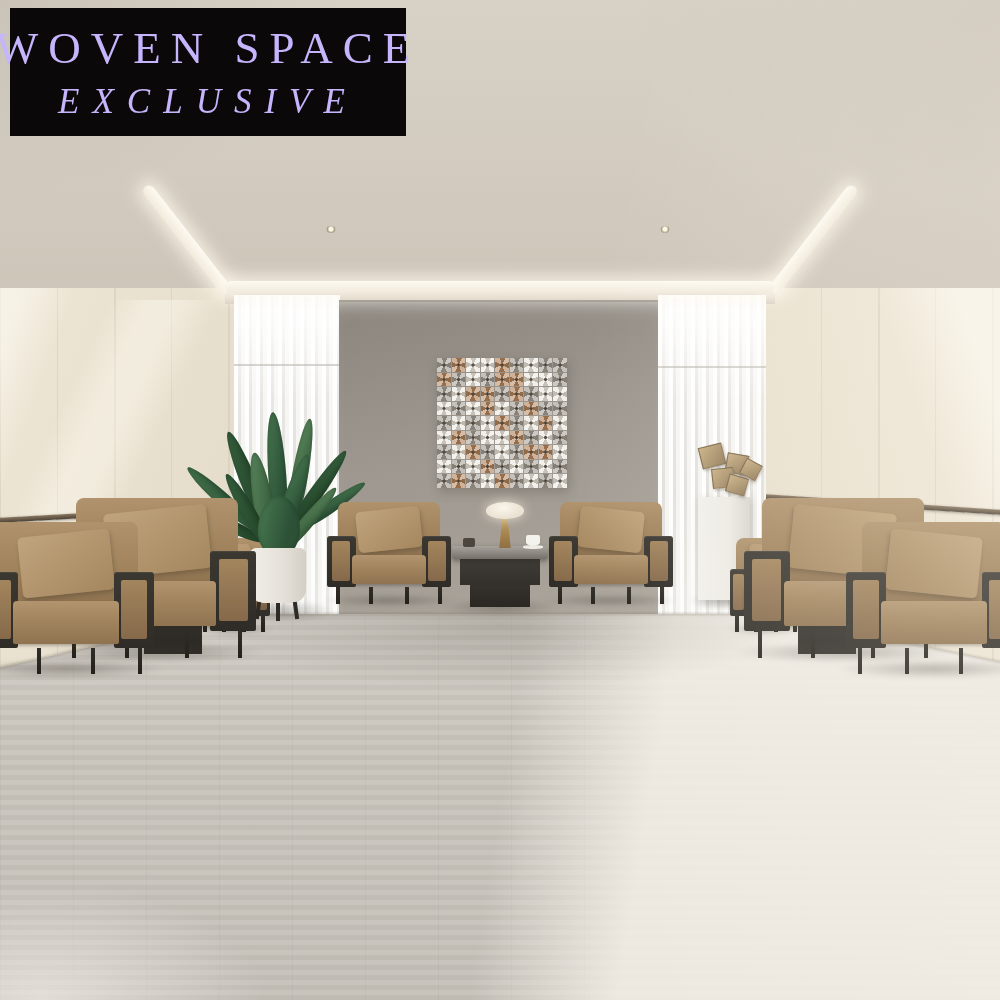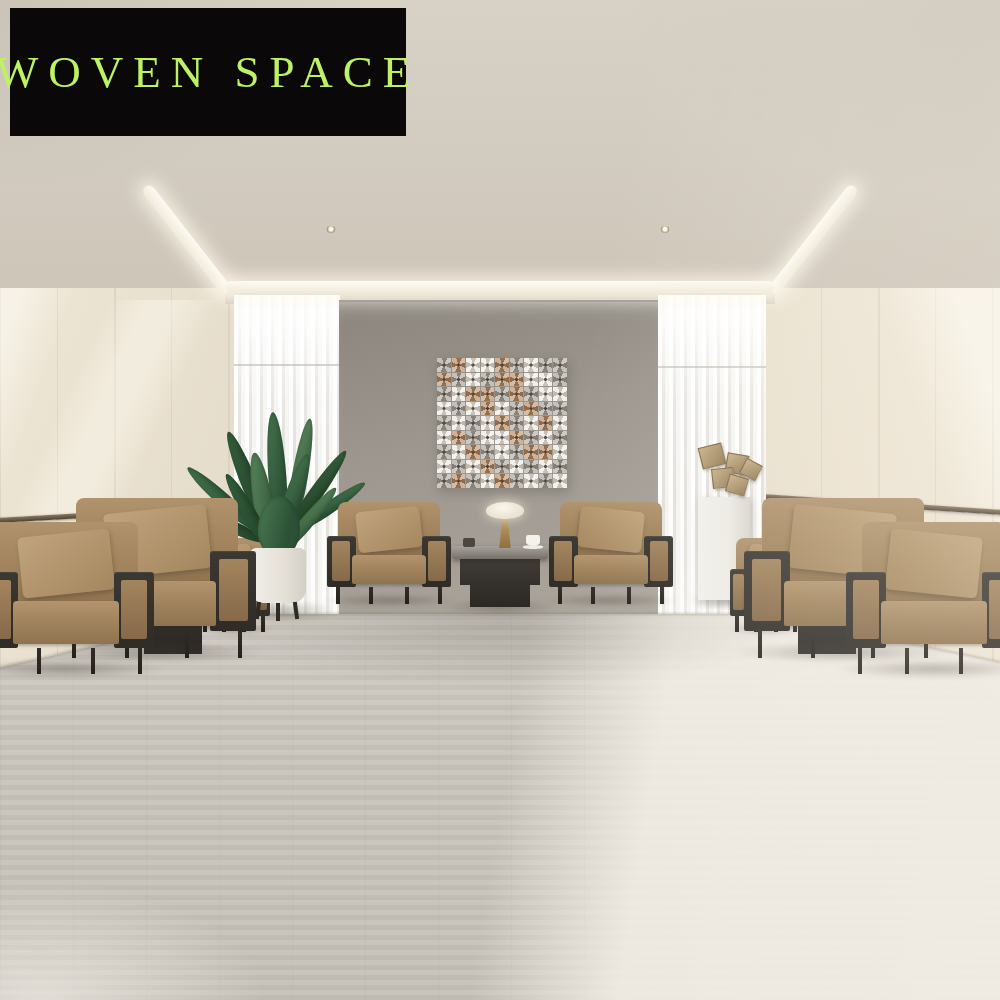--- a/index.html
+++ b/index.html
@@ -107,21 +107,21 @@
   .leaf.lt { background:linear-gradient(100deg,#5d8a5f,#39603e 70%); }
   .pot { background:linear-gradient(90deg,#f1efe9 0%,#e6e2da 55%,#d4cfc5 100%); border-radius:6px 6px 14px 14px; }
   .potleg { background:#2e2b27; }
   .pedestal { background:linear-gradient(90deg,#f1f0eb 0%,#eceae4 60%,#d8d5cd 100%);
       box-shadow:2px 3px 8px rgba(70,64,54,.22); }
   .cube { background:linear-gradient(135deg,#c9b085,#937c5a); border:1px solid rgba(86,70,48,.5);
       box-shadow:1px 2px 3px rgba(70,58,40,.35); }
 
   
   .sunwash { background:linear-gradient(100deg, rgba(255,250,240,0) 55%, rgba(255,250,240,.13) 74%, rgba(255,250,240,.2) 100%); pointer-events:none; }
-  .banner { background:#0a0809; color:#bef264; display:flex; flex-direction:column;
+  .banner { background:#0a0809; color:#c4b5fd; display:flex; flex-direction:column;
       align-items:center; justify-content:center; gap:8px; }
   .banner .l1 { font-size:45px; letter-spacing:10px; white-space:nowrap; }
   .banner .l2 { font-size:35px; letter-spacing:13px; font-style:italic; white-space:nowrap; }
 </style>
 </head>
 <body>
 
 <div class="scene">
 
   <div class="abs ceiling" style="left:0;top:0;width:1000px;height:300px"></div>
@@ -397,15 +397,16 @@
   <div class="abs lamp-stem" style="left:496px;top:515px;width:18px;height:33px"></div>
   <div class="abs lamp-shade" style="left:486px;top:502px;width:38px;height:17px"></div>
   <div class="abs cupd" style="left:463px;top:538px;width:12px;height:9px"></div>
   <div class="abs cupw" style="left:526px;top:535px;width:14px;height:10px"></div>
   <div class="abs saucer" style="left:523px;top:545px;width:20px;height:4px"></div>
 
   <div class="abs sunwash" style="left:0;top:0;width:1000px;height:1000px"></div>
 
   <div class="abs banner" style="left:10px;top:8px;width:396px;height:128px">
     <div class="l1">WOVEN SPACE</div>
+    <div class="l2">EXCLUSIVE</div>
   </div>
 
 </div>
 
 </body></html>

